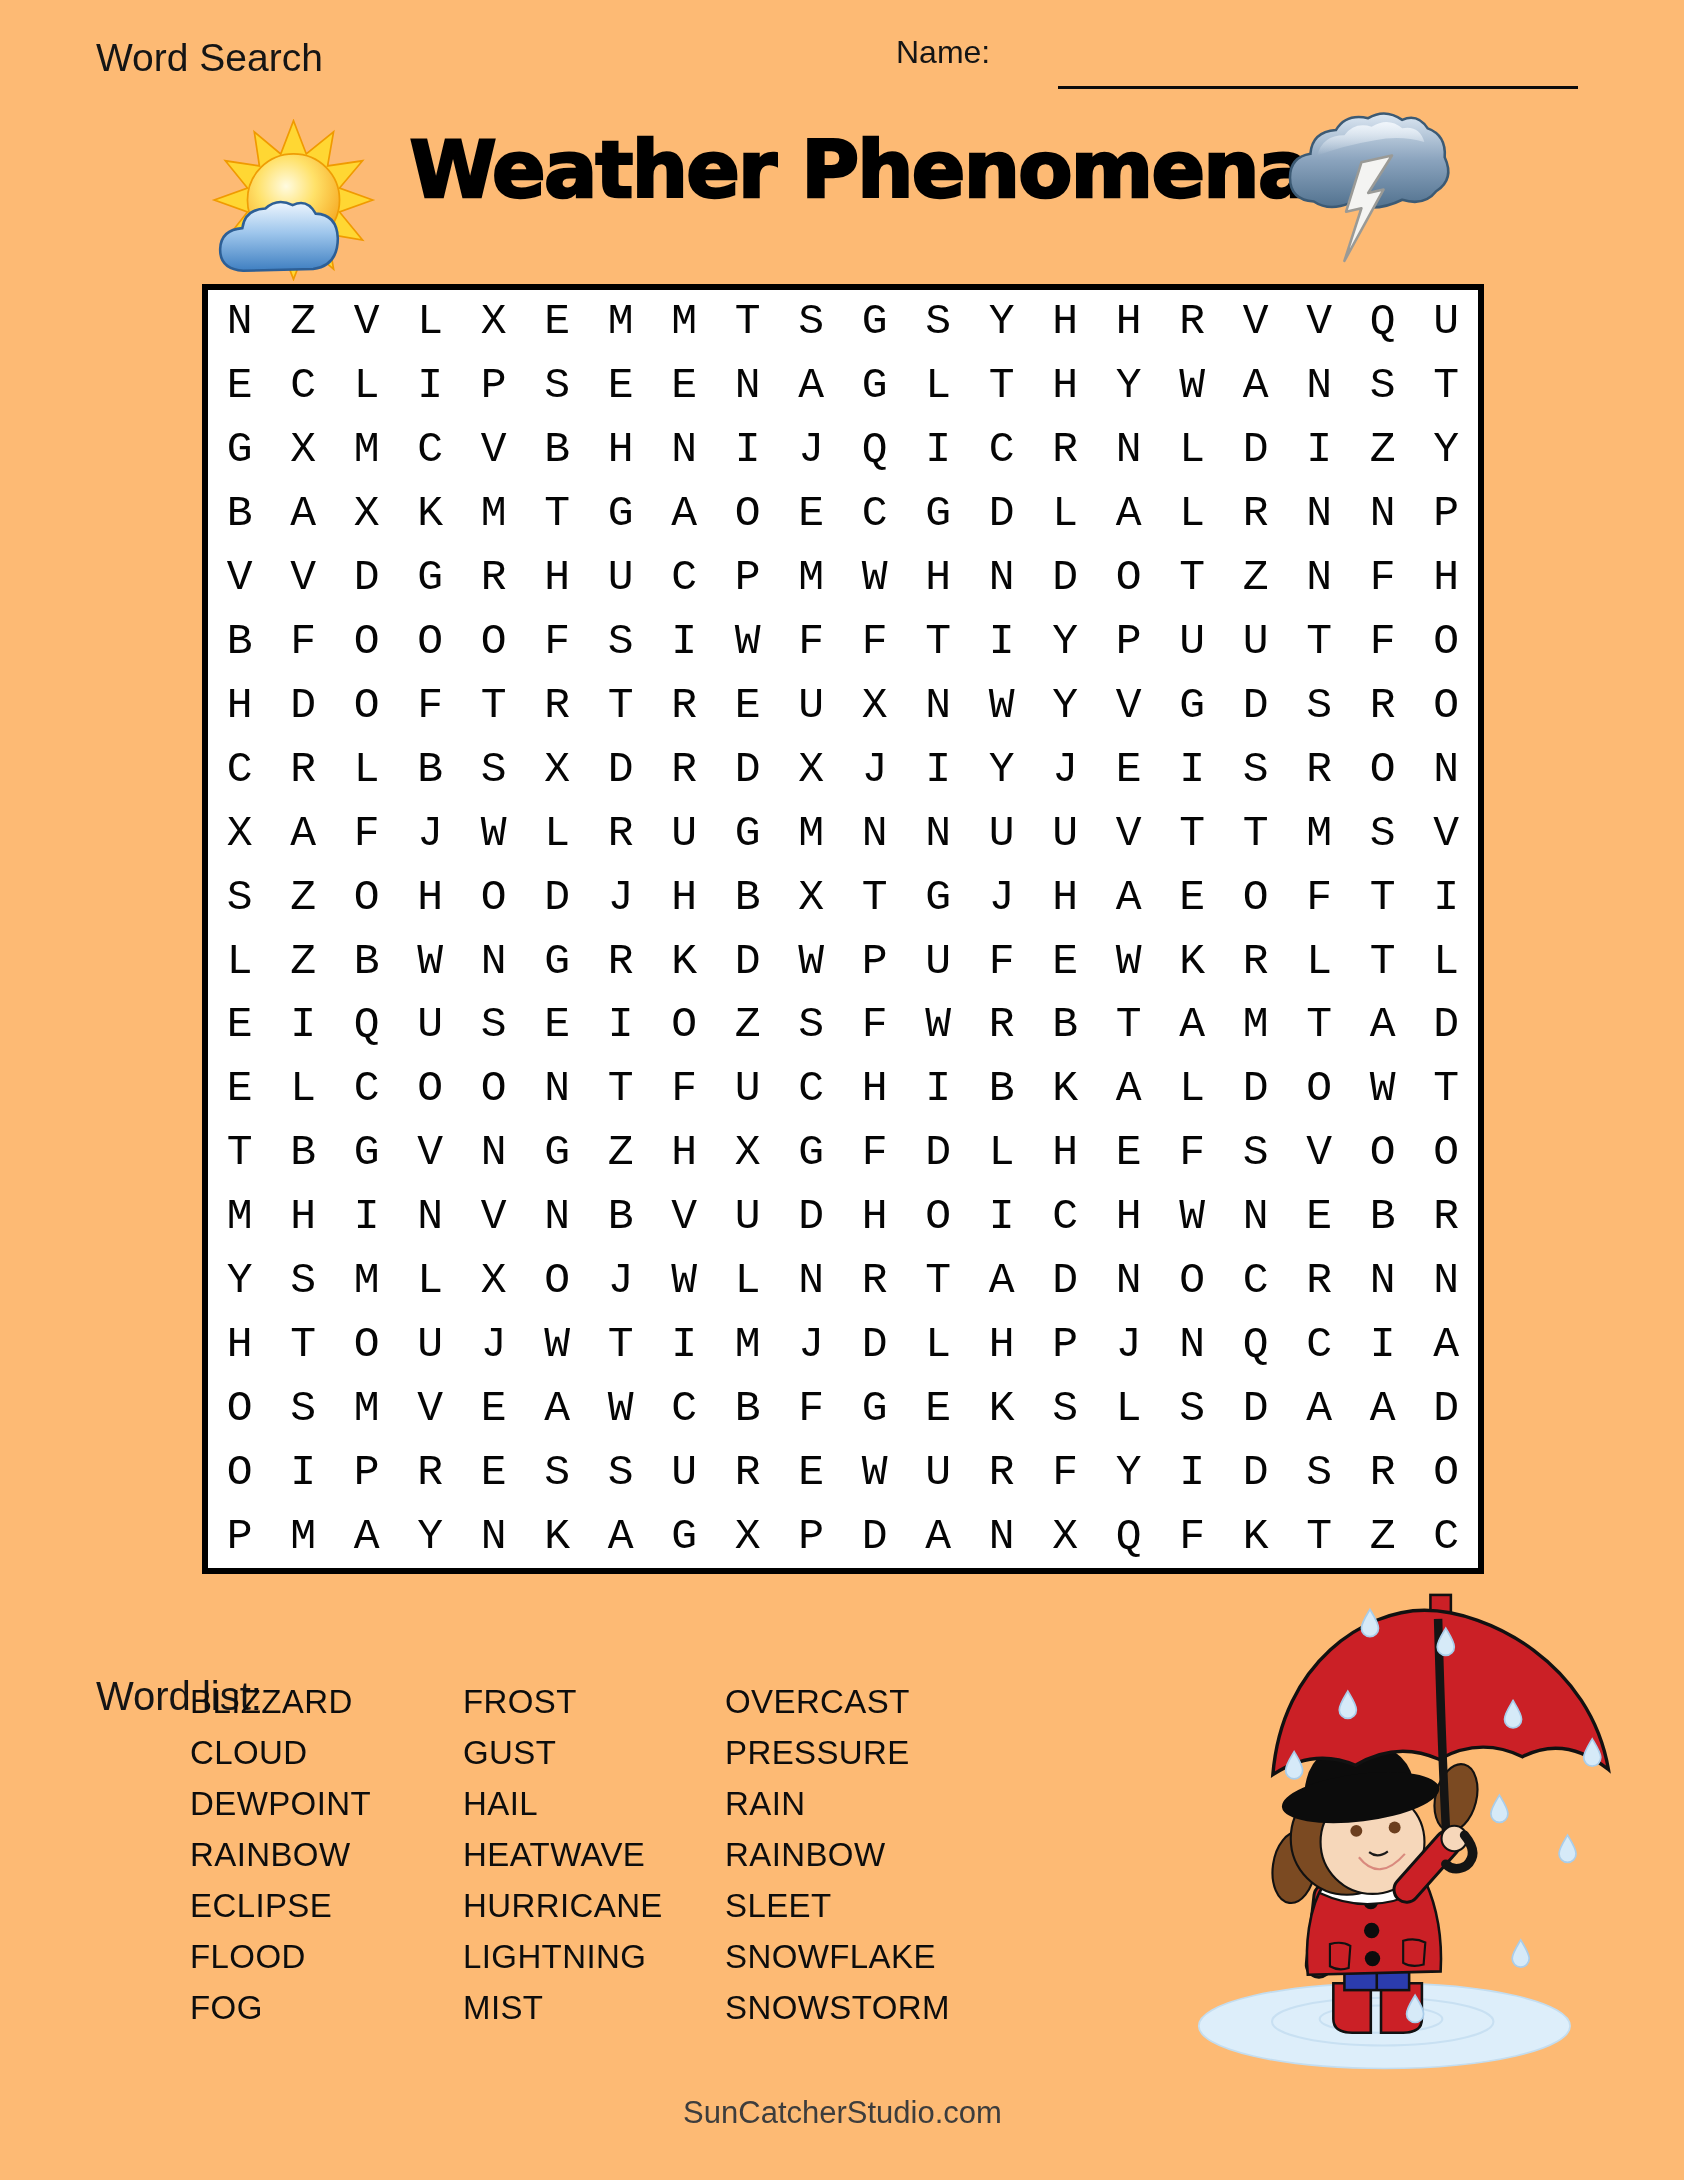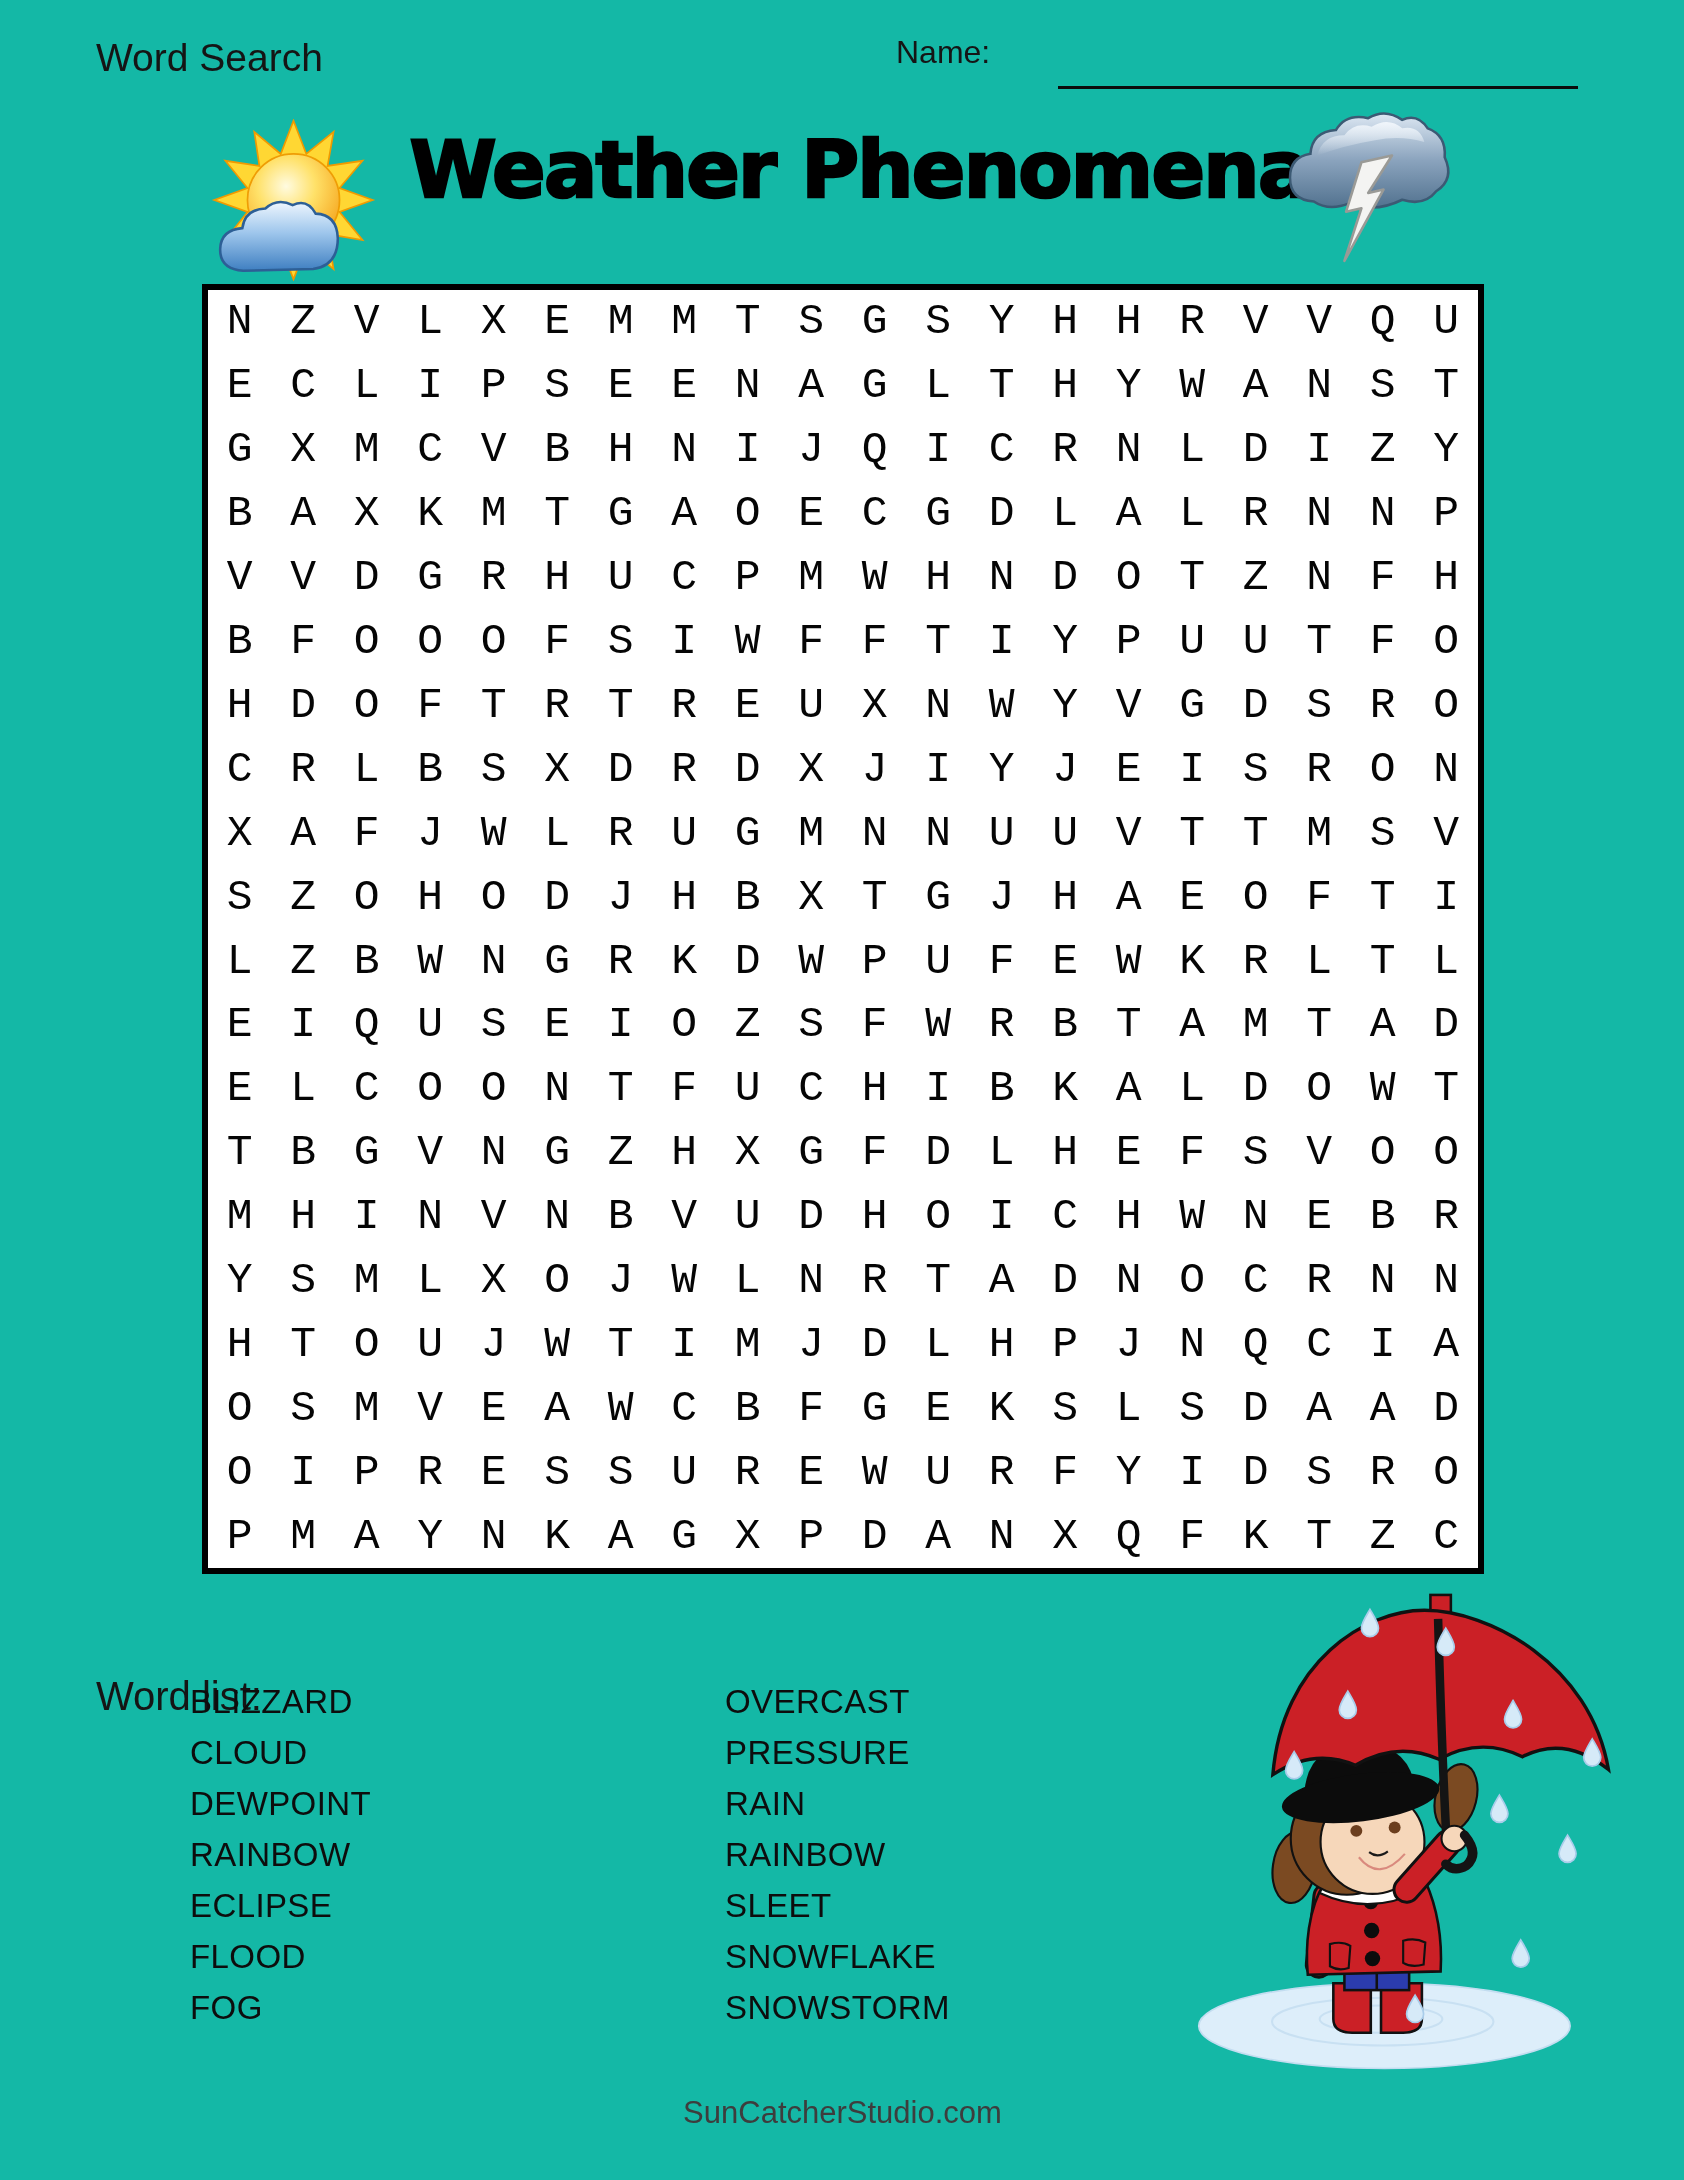--- a/index.html
+++ b/index.html
@@ -1,17 +1,17 @@
 <!DOCTYPE html>
 <html style="font-size:13.6px"><head>
 <meta charset="utf-8">
 <style>
   html,body{margin:0;padding:0;background:#fff;}
   .page{
-    position:relative;width:1685px;height:2181px;background:#14b8a6;
+    position:relative;width:1685px;height:2181px;background:#fdba74;
     font-family:"Liberation Sans",sans-serif;color:#111;overflow:hidden;
   }
   
   .ws-label{position:absolute;left:96px;top:36px;font-size:39px;color:#151515;}
   .name-label{position:absolute;left:896px;top:34px;font-size:32px;color:#151515;}
   .name-line{position:absolute;left:1058px;top:49px;width:520px;height:37px;border-bottom:3.4px solid #0c0c0c;}
   
   .page-title{
     position:absolute;left:0;top:124px;width:100%;text-align:center;
     font-family:"DejaVu Sans",sans-serif;font-weight:bold;font-size:79px;
@@ -536,20 +536,29 @@
   <div class="wl-label">Word list:</div>
   <div class="word-col c1">
       <div>BLIZZARD</div>
       <div>CLOUD</div>
       <div>DEWPOINT</div>
       <div>RAINBOW</div>
       <div>ECLIPSE</div>
       <div>FLOOD</div>
       <div>FOG</div>
     </div>
+  <div class="word-col c2">
+      <div>FROST</div>
+      <div>GUST</div>
+      <div>HAIL</div>
+      <div>HEATWAVE</div>
+      <div>HURRICANE</div>
+      <div>LIGHTNING</div>
+      <div>MIST</div>
+    </div>
   <div class="word-col c3">
       <div>OVERCAST</div>
       <div>PRESSURE</div>
       <div>RAIN</div>
       <div>RAINBOW</div>
       <div>SLEET</div>
       <div>SNOWFLAKE</div>
       <div>SNOWSTORM</div>
     </div>
 

